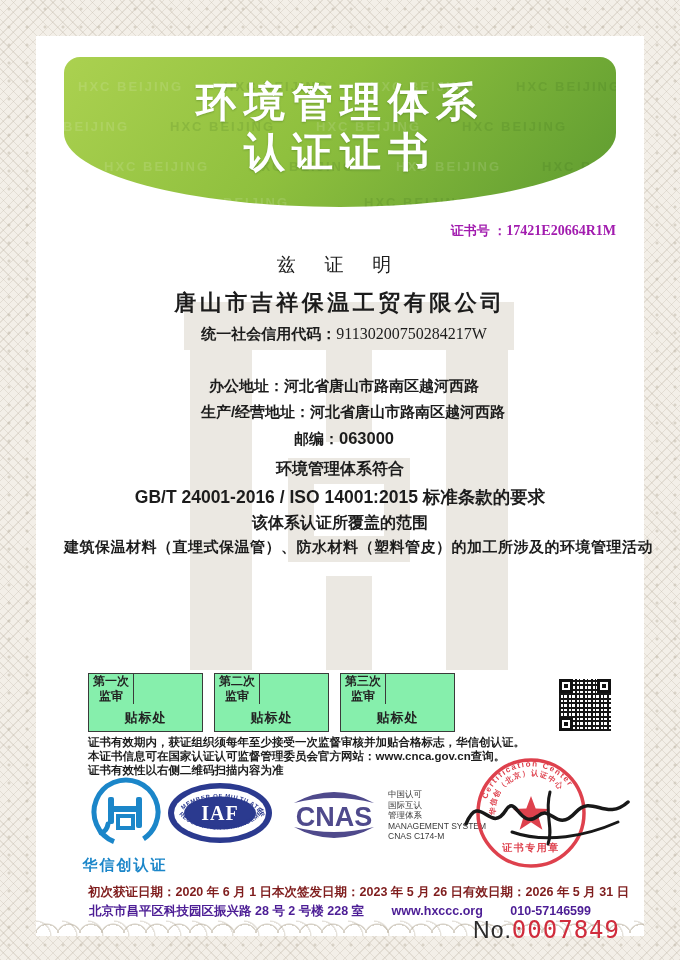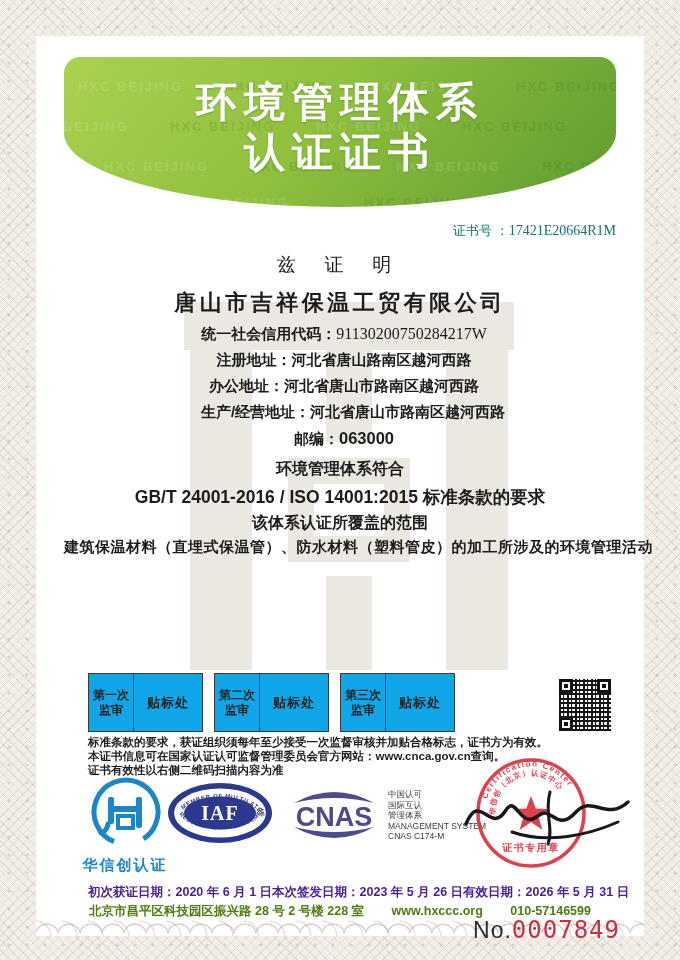--- a/index.html
+++ b/index.html
@@ -43,37 +43,37 @@
   .bwm span:nth-child(1){left:14px;top:22px;} .bwm span:nth-child(2){left:160px;top:22px;}
   .bwm span:nth-child(3){left:306px;top:22px;} .bwm span:nth-child(4){left:452px;top:22px;}
   .bwm span:nth-child(5){left:-40px;top:62px;} .bwm span:nth-child(6){left:106px;top:62px;}
   .bwm span:nth-child(7){left:252px;top:62px;} .bwm span:nth-child(8){left:398px;top:62px;}
   .bwm span:nth-child(9){left:40px;top:102px;} .bwm span:nth-child(10){left:186px;top:102px;}
   .bwm span:nth-child(11){left:332px;top:102px;}.bwm span:nth-child(12){left:478px;top:102px;}
   .bwm span:nth-child(13){left:120px;top:138px;}.bwm span:nth-child(14){left:300px;top:138px;}
 
   
   .line{position:absolute;left:0;right:0;text-align:center;color:#1c1c1c;z-index:1;white-space:nowrap;}
-  .certno{position:absolute;top:186px;right:28px;font-size:13px;color:#0f766e;z-index:1;}
+  .certno{position:absolute;top:186px;right:28px;font-size:13px;color:#a21caf;z-index:1;font-weight:bold;}
   .certno .v{font-family:"Liberation Serif",serif;font-size:14px;}
   .certify{top:216px;font-size:19px;letter-spacing:12px;font-family:"Liberation Serif",serif;}
   .company{top:252px;font-size:22px;font-weight:bold;letter-spacing:3.5px;}
   .info{font-size:15px;font-weight:bold;margin-left:8px;}
   .info .v{font-weight:bold;}
   .i0{top:289px;} .i0 .v{font-family:"Liberation Serif",serif;font-size:16px;font-weight:normal;}
   .i1{top:315px;} .i2{top:341px;} .i3{top:367px;padding-left:18px;}
   .i4{top:393px;} .i4 .v{font-size:16.5px;}
   .conform{top:423px;font-size:16px;font-weight:bold;}
   .std{top:449px;font-size:17.5px;font-weight:bold;}
   .scopehead{top:477px;font-size:16px;font-weight:bold;}
   .scope{top:502px;font-size:15px;font-weight:bold;letter-spacing:.5px;padding-left:28px;}
 
   
   .audit{position:absolute;top:637px;left:52px;display:flex;gap:11px;z-index:1;}
-  .audit-box{width:113px;height:57px;border:1.5px solid #3a3a3a;display:flex;background:#0ea5e9;}
+  .audit-box{width:113px;height:57px;border:1.5px solid #3a3a3a;display:flex;background:#86efac;flex-direction:column;}
   .audit-round{width:44px;border-right:1.5px solid #3a3a3a;display:flex;flex-direction:column;
     align-items:center;justify-content:center;font-weight:bold;font-size:12px;line-height:15px;color:#222;}
   .audit-sticker{flex:1;display:flex;align-items:center;justify-content:center;
     font-weight:bold;font-size:13px;letter-spacing:1px;color:#222;}
 
   
   .qr{position:absolute;top:641px;left:521px;width:56px;height:56px;background:#fff;padding:2px;z-index:1;}
   .qr-body{position:relative;width:52px;height:52px;
     background:
       repeating-linear-gradient(90deg,#161616 0 2px,transparent 2px 4px, #161616 4px 5px, transparent 5px 8px),
@@ -88,23 +88,23 @@
 
   
   .logos{position:absolute;left:0;top:720px;right:0;height:150px;z-index:1;}
   .hxc-caption{position:absolute;left:36px;top:100px;width:106px;text-align:center;
     color:#1b86c9;font-weight:bold;font-size:15px;letter-spacing:2px;}
   .cnas-desc{position:absolute;left:352px;top:33px;font-size:8.5px;line-height:10.5px;color:#3a3a3a;}
   svg{display:block;}
 
   
   .dates{position:absolute;top:848px;left:52px;right:30px;display:flex;justify-content:space-between;
-    font-weight:bold;font-size:12.5px;color:#4c1d95;z-index:1;white-space:nowrap;}
+    font-weight:bold;font-size:12.5px;color:#7f1d1d;z-index:1;white-space:nowrap;}
   .addr{position:absolute;top:867px;left:0;right:0;text-align:center;font-weight:bold;
-    font-size:12.5px;color:#4d7c0f;z-index:1;white-space:nowrap;}
+    font-size:12.5px;color:#4c1d95;z-index:1;white-space:nowrap;}
   .addr span{margin:0 12px;}
   .serial{position:absolute;top:880px;right:24px;z-index:2;white-space:nowrap;}
   .serial .p{font-size:23px;color:#2b2b2b;letter-spacing:1px;text-align:center;}
   .serial .n{font-family:"DejaVu Sans Mono",monospace;font-size:24px;color:#d02c3c;letter-spacing:1px;}
 </style>
 </head>
 <body>
 
 <div class="frame">
   <div class="page">
@@ -144,23 +144,20 @@
     <div class="certno">
       <span>证书号 ：</span><span class="v">17421E20664R1M</span>
     </div>
 
     <div class="line certify">兹 证 明</div>
     <div class="line company">唐山市吉祥保温工贸有限公司</div>
 
     <div class="line info i0">
       <span>统一社会信用代码：</span><span class="v">91130200750284217W</span>
     </div>
-    <div class="line info i1">
-      <span>注册地址：</span><span class="v">河北省唐山路南区越河西路</span>
-    </div>
     <div class="line info i2">
       <span>办公地址：</span><span class="v">河北省唐山市路南区越河西路</span>
     </div>
     <div class="line info i3">
       <span>生产/经营地址：</span><span class="v">河北省唐山市路南区越河西路</span>
     </div>
     <div class="line info i4">
       <span>邮编：</span><span class="v">063000</span>
     </div>
 
@@ -195,21 +192,21 @@
 
     <div class="qr">
       <div class="qr-body">
         <div class="qr-f tl"></div>
         <div class="qr-f tr"></div>
         <div class="qr-f bl"></div>
       </div>
     </div>
 
     <div class="notes">
-      <div>标准条款的要求，获证组织须每年至少接受一次监督审核并加贴合格标志，证书方为有效。</div>
+      <div>证书有效期内，获证组织须每年至少接受一次监督审核并加贴合格标志，华信创认证。</div>
       <div>本证书信息可在国家认证认可监督管理委员会官方网站：www.cnca.gov.cn查询。</div>
       <div>证书有效性以右侧二维码扫描内容为准</div>
     </div>
 
     <div class="logos">
 
       <svg style="position:absolute;left:40px;top:18px;" width="100" height="80" viewBox="0 0 100 80">
         <circle cx="50" cy="38" r="32" fill="none" stroke="#1b86c9" stroke-width="5" stroke-dasharray="170 32" transform="rotate(112 50 38)"></circle>
         <rect x="32" y="23" width="6" height="27" rx="2" fill="#1b86c9"></rect>
         <path d="M32 50 q-1 7 -7 9" stroke="#1b86c9" stroke-width="5" fill="none" stroke-linecap="round"></path>

